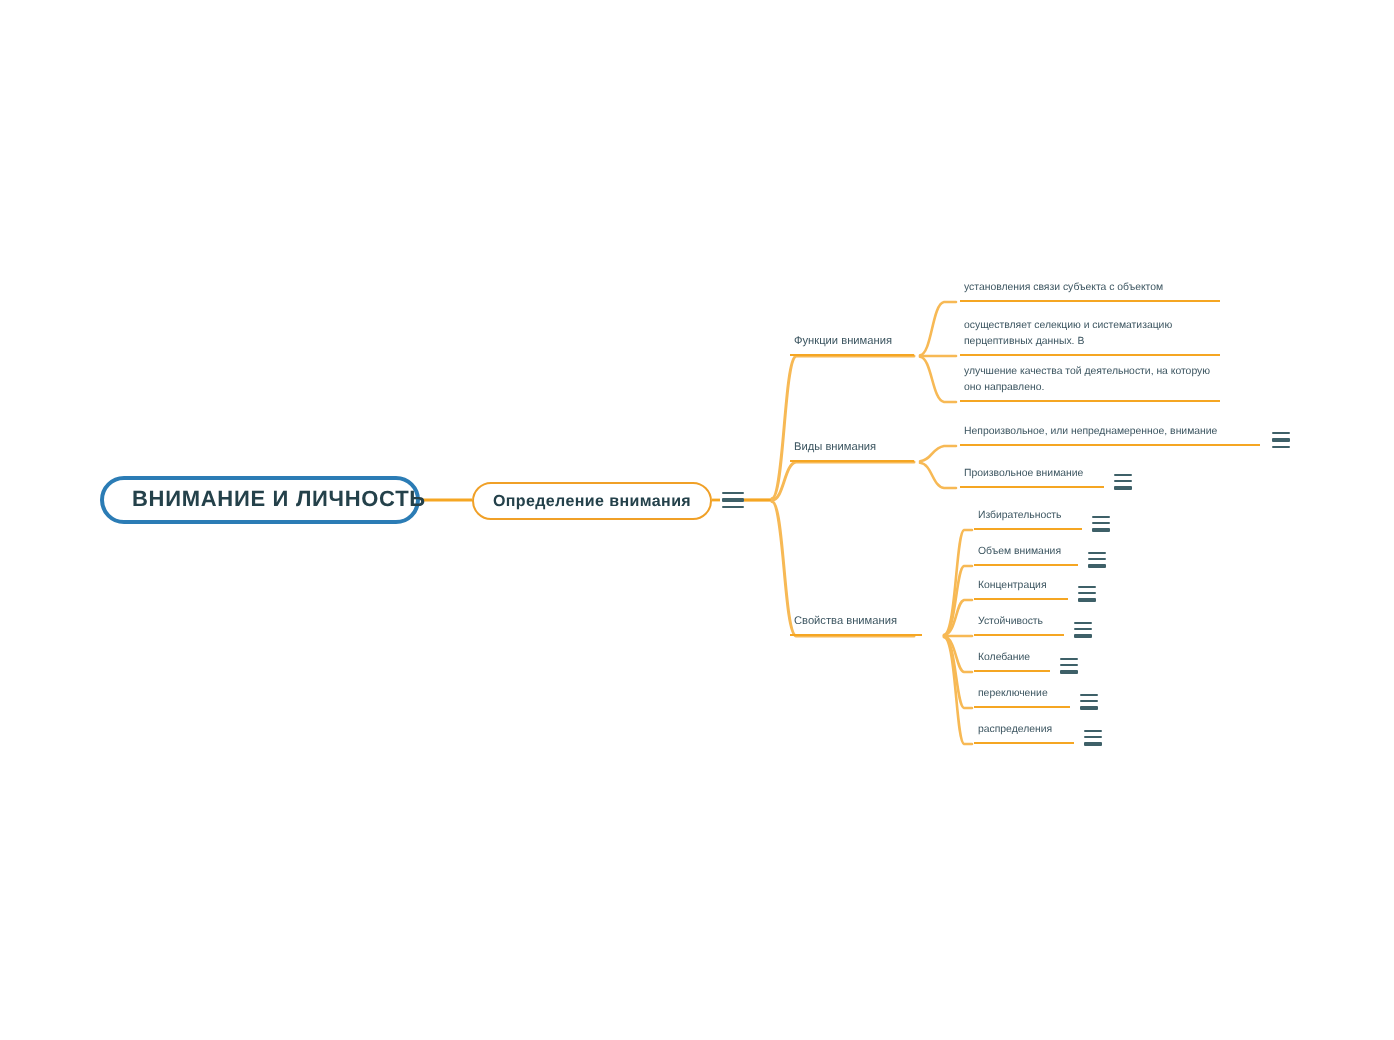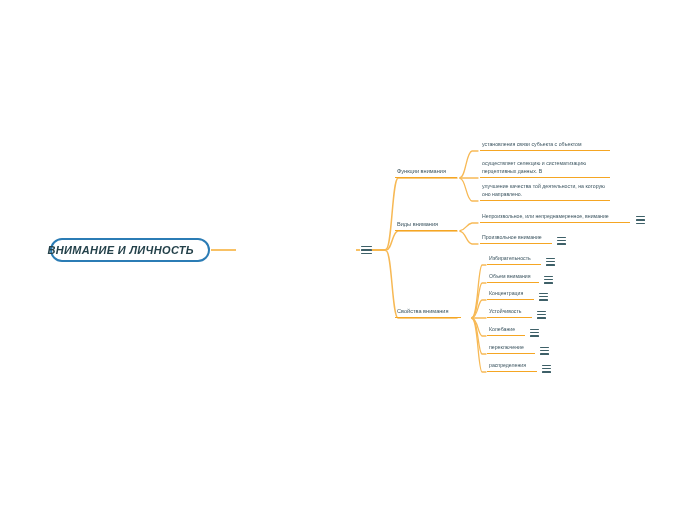--- a/index.html
+++ b/index.html
@@ -44,23 +44,22 @@
   .root-node {
     border: 2px solid #2b7cb5;
     border-radius: 16px;
     background: #ffffff;
     color: #24414a;
     font-weight: bold;
     font-size: 11px;
     letter-spacing: .35px;
     display: flex;
     align-items: center;
-    justify-content: flex-end;
+    justify-content: flex-start;
     padding: 0 14px;
-    font-style: italic;
   }
 
   
   .pill-node {
     border: 1.6px solid #f0a027;
     border-radius: 14px;
     background: #ffffff;
     color: #24414a;
     font-weight: bold;
     font-size: 8px;
@@ -145,20 +144,23 @@
     <path d="M 472 318 L 486 318" stroke="#f7b955" stroke-width="1.3" fill="none" stroke-linecap="round"></path>
     <path d="M 472 318.2 C 478 319 478 335 482 336 L 486 336" stroke="#f7b955" stroke-width="1.3" fill="none" stroke-linecap="round"></path>
     <path d="M 472 318.4 C 478 319 478 353 482 354 L 486 354" stroke="#f7b955" stroke-width="1.3" fill="none" stroke-linecap="round"></path>
     <path d="M 472 318.6 C 478 319 478 371 482 372 L 486 372" stroke="#f7b955" stroke-width="1.3" fill="none" stroke-linecap="round"></path>
   </svg>
 
   <div class="node root-node" style="left:50px; top:238px; width:160px; height:24px;">
     <span>ВНИМАНИЕ И ЛИЧНОСТЬ</span>
   </div>
 
+  <div class="node pill-node" style="left:236px; top:241px; width:120px; height:19px;">
+    <span>Определение внимания</span>
+  </div>
   <div class="hamburger big" style="left:361px; top:245.5px;">
     <i></i>
       <i></i>
       <i></i>
   </div>
 
   <div class="node branch-node" style="left:395px; top:166px; width:62px; height:12px;">
     <span>Функции внимания</span>
   </div>
 

